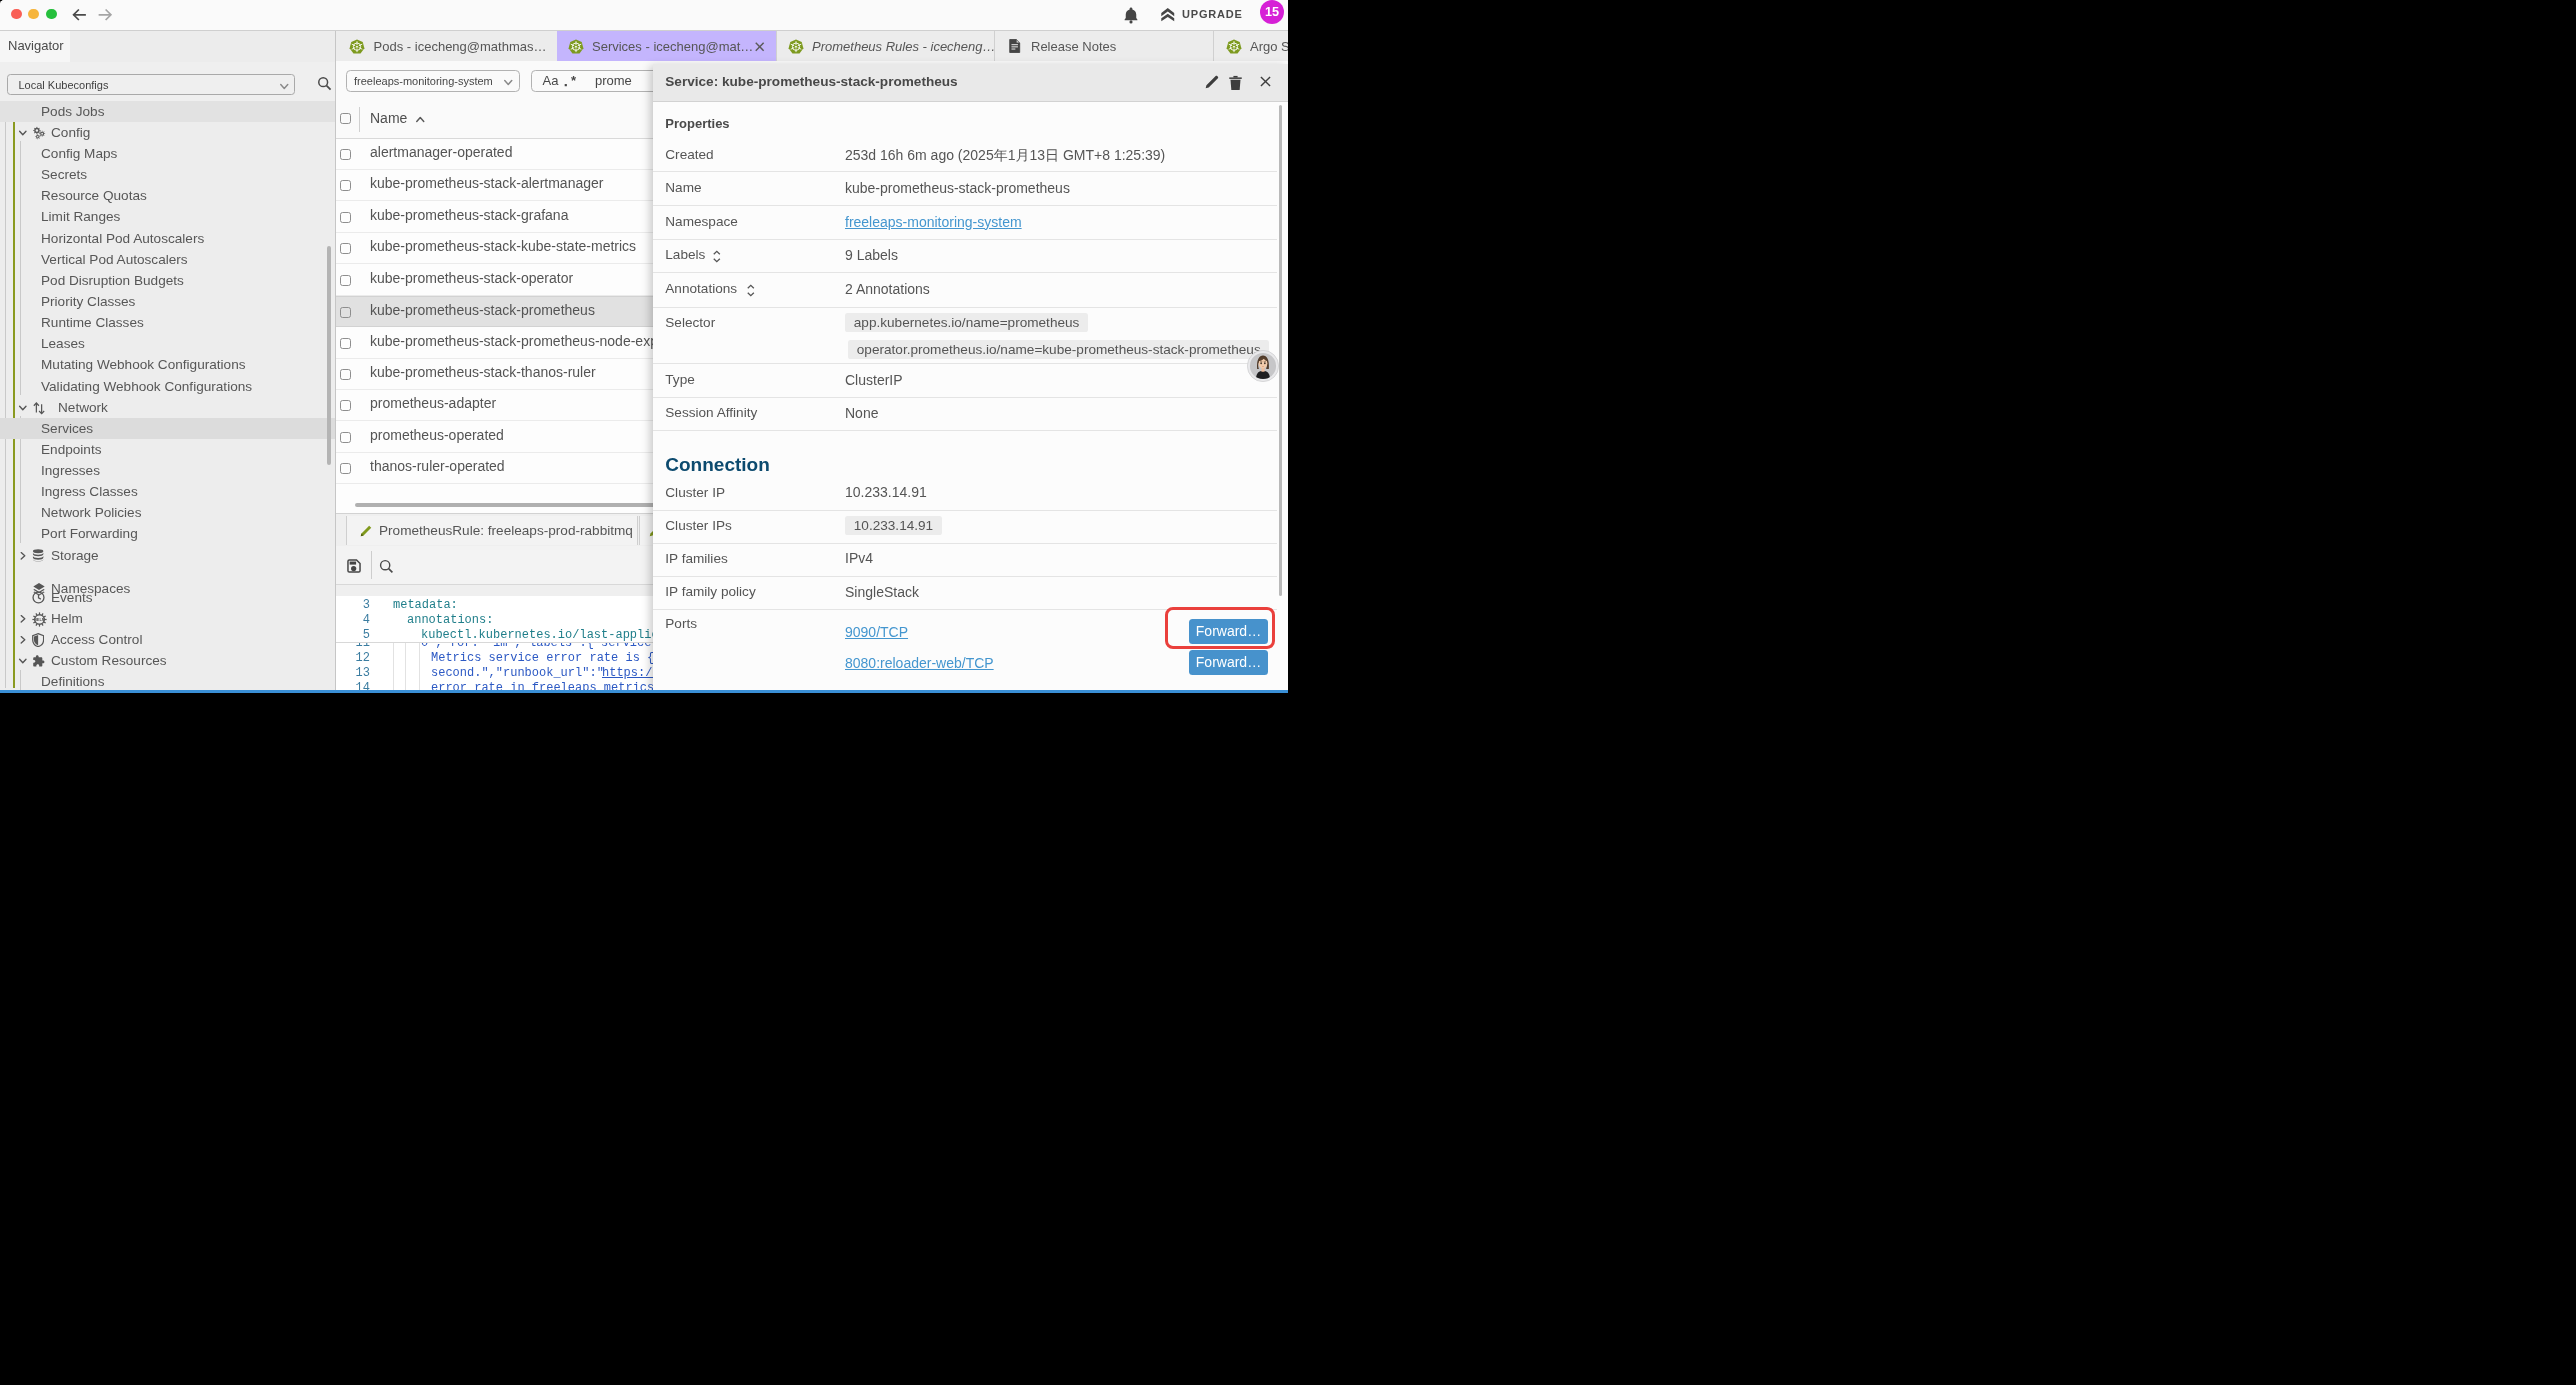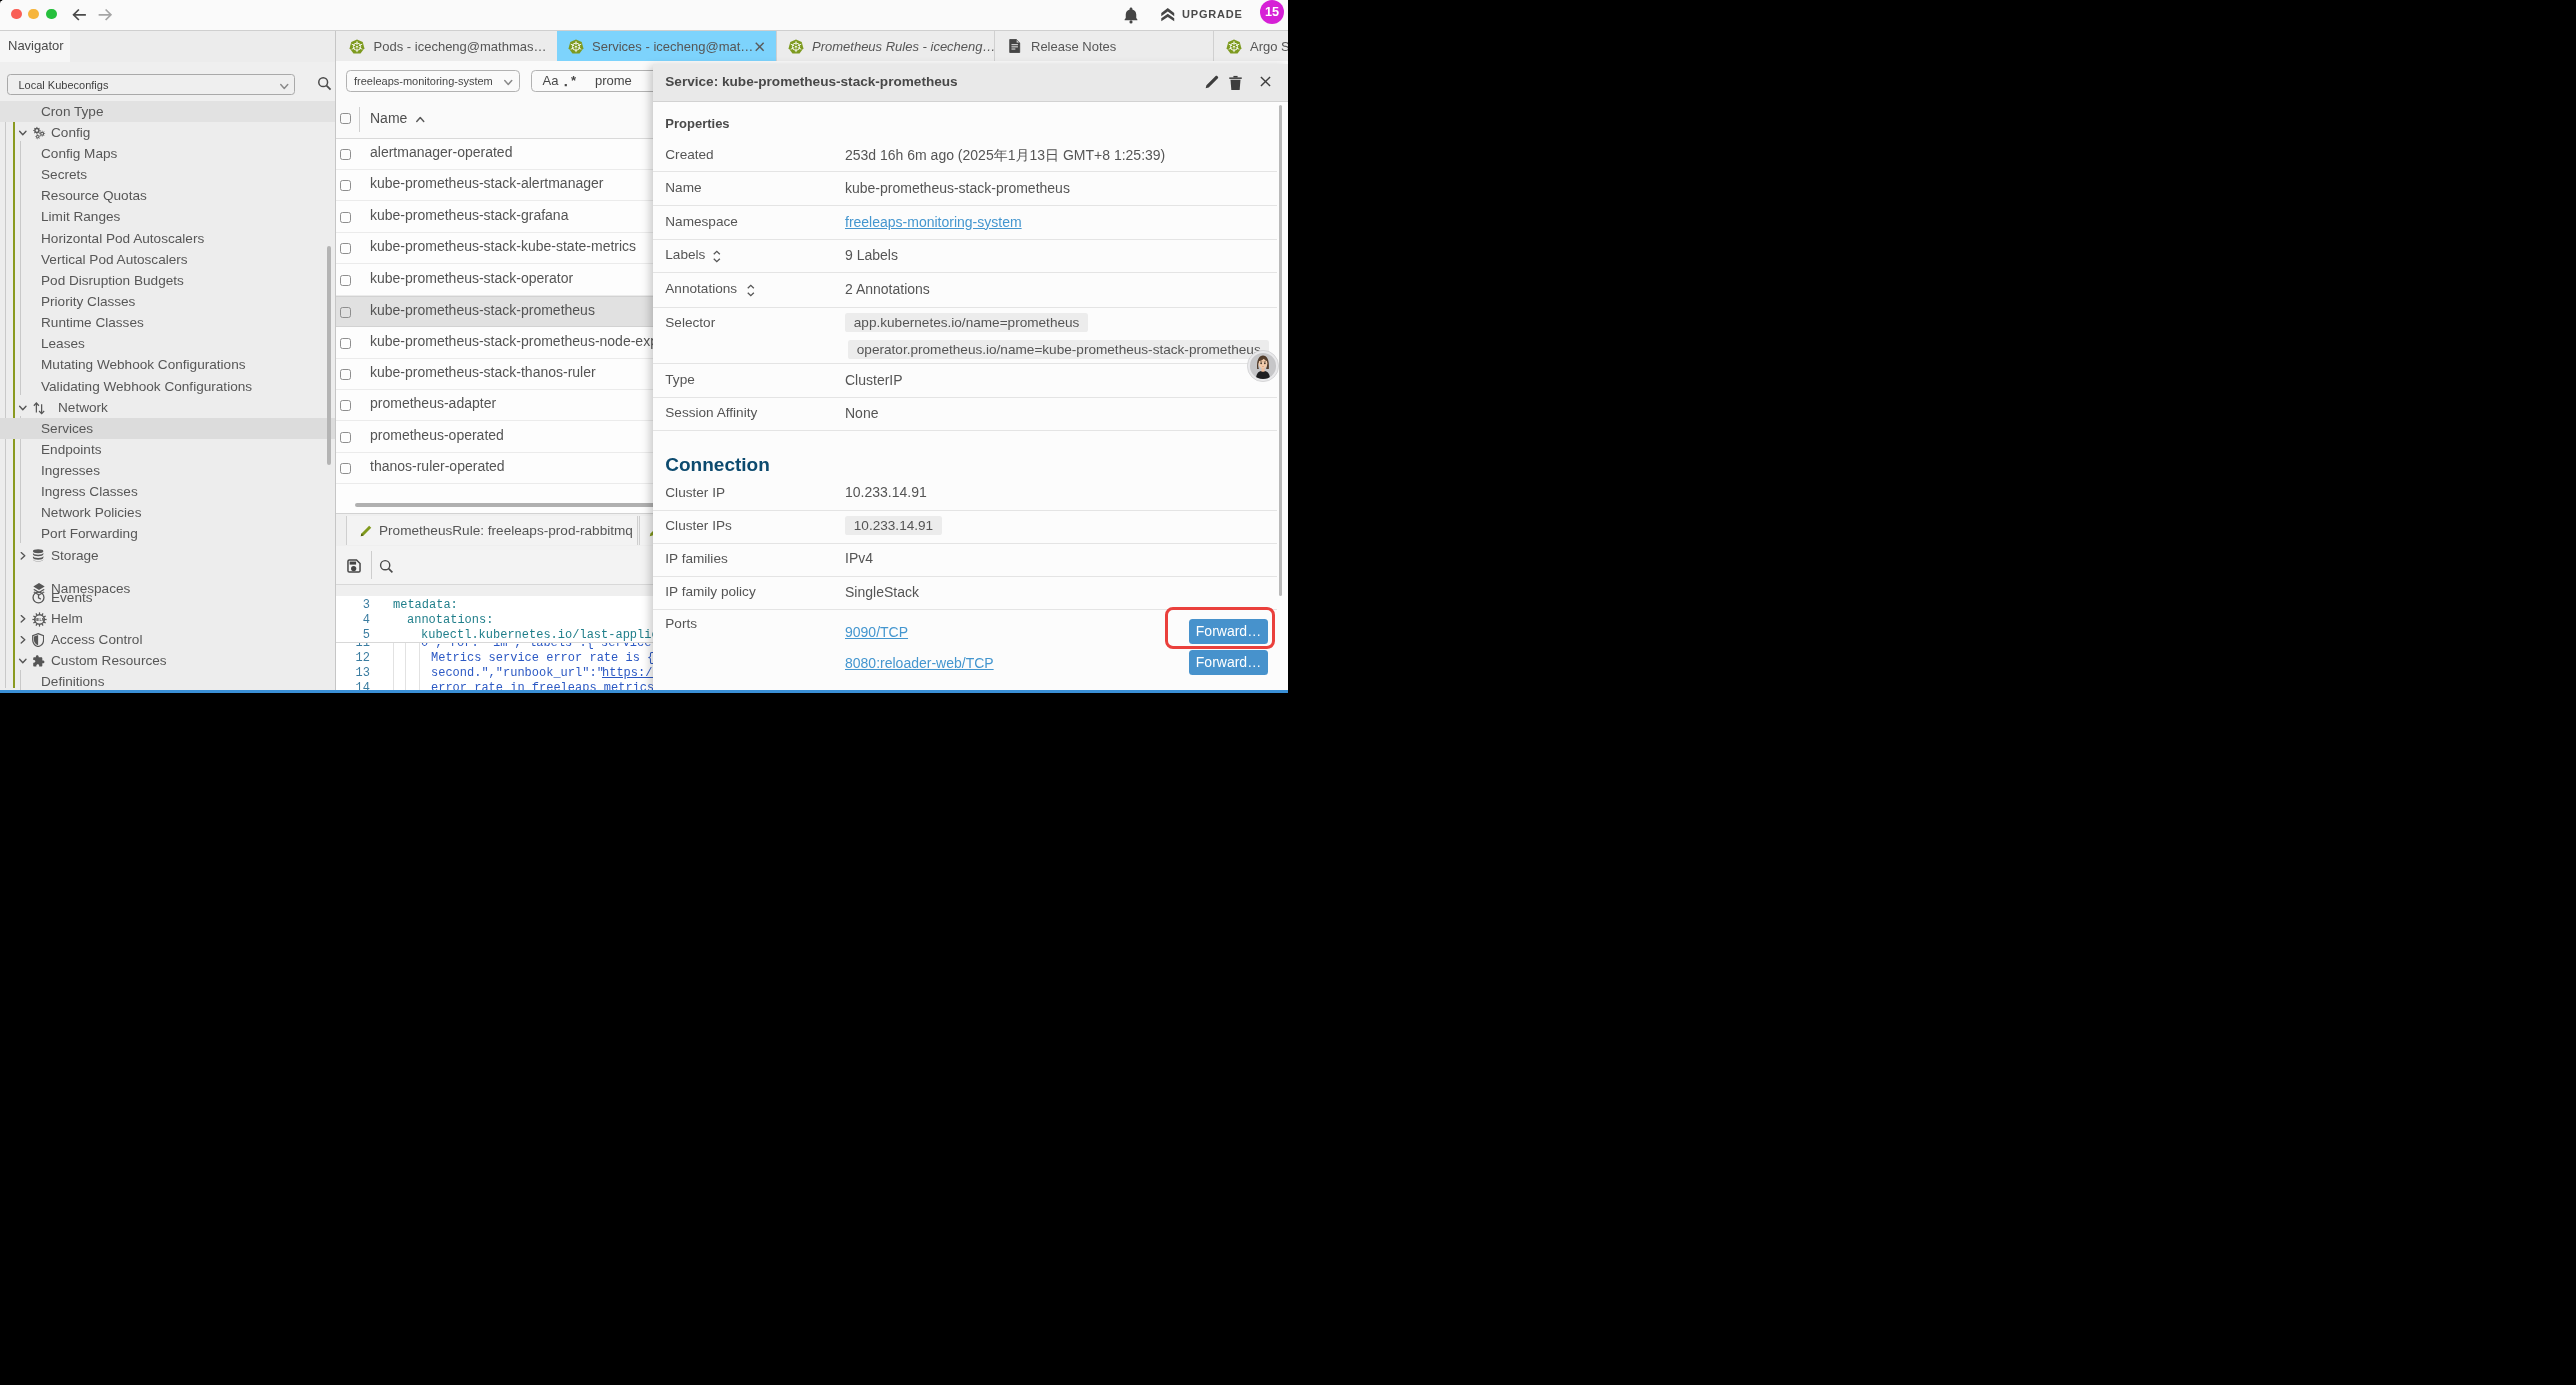--- a/index.html
+++ b/index.html
@@ -86,21 +86,21 @@
           <line x1="10.8" y1="10.8" x2="15.4" y2="15.4" stroke="#4a4a4a" stroke-width="2"></line>
         </svg>
       </div>
 <div class="tree">
 <div class="vline" style="left:5.3px;top:0;height:587px"></div>
 <div class="vline" style="left:13px;top:0;height:587px;width:1.8px;background:#8a9a20"></div>
 <div class="vline" style="left:20px;top:40px;height:254px"></div>
 <div class="vline" style="left:20px;top:315px;height:127px"></div>
 <div class="vline" style="left:20px;top:569px;height:21px"></div>
 <div class="trow" style="top:-0.2px;background:#e2e2e2">
-<span class="abs" style="left:41px">Cron Type</span>
+<span class="abs" style="left:41px">Pods Jobs</span>
 </div>
 <div class="trow" style="top:21px;">
 <svg style="position:absolute;left:18.4px;top:5.7px" width="9.6" height="9.6" viewBox="0 0 12 12">
             <polyline points="2,4 6,8.5 10,4" fill="none" stroke="#555" stroke-width="1.7" stroke-linecap="round" stroke-linejoin="round"></polyline>
           </svg>
 <svg class="abs" style="left:32px;top:4px" width="14" height="14" viewBox="0 0 16 16">
             <rect x="5.10" y="1.00" width="0.99" height="1.3" transform="rotate(0 5.6 5.2)" fill="#565656"></rect>
             <rect x="5.10" y="1.00" width="0.99" height="1.3" transform="rotate(45 5.6 5.2)" fill="#565656"></rect>
             <rect x="5.10" y="1.00" width="0.99" height="1.3" transform="rotate(90 5.6 5.2)" fill="#565656"></rect>
             <rect x="5.10" y="1.00" width="0.99" height="1.3" transform="rotate(135 5.6 5.2)" fill="#565656"></rect>
@@ -287,21 +287,21 @@
 <line x1="10" y1="2.8" x2="10" y2="7.4"></line>
             <line x1="10" y1="11.8" x2="10" y2="16.4"></line>
 <line x1="3.4" y1="6.4" x2="7.8" y2="8.5"></line>
             <line x1="12.2" y1="10.7" x2="16.6" y2="12.8"></line>
 <line x1="16.6" y1="6.4" x2="12.2" y2="8.5"></line>
             <line x1="7.8" y1="10.7" x2="3.4" y2="12.8"></line>
 </g>
         </svg>
 <span class="abs" style="left:35px;top:0;">Pods - icecheng@mathmas…</span>
 </div>
-<div class="tab" style="left:221px;width:220px;background:#7dd3fc;border-bottom:0.9px solid #fcfcfc;">
+<div class="tab" style="left:221px;width:220px;background:#c4b5fd;border-bottom:0.9px solid #fcfcfc;">
 <svg style="position:absolute;left:10.5px;top:7.5px" width="16" height="16" viewBox="0 0 20 20">
 <polygon points="10,0.5 17.2,3.9 19.2,11.7 14.4,18 5.6,18 0.8,11.7 2.8,3.9" fill="#7d9a1f"></polygon>
 <circle cx="10" cy="9.6" r="4.6" fill="none" stroke="#fff" stroke-width="1.1"></circle>
 <circle cx="10" cy="9.6" r="1.2" fill="#fff"></circle>
 <g stroke="#fff" stroke-width="1.1">
 <line x1="10" y1="2.8" x2="10" y2="7.4"></line>
             <line x1="10" y1="11.8" x2="10" y2="16.4"></line>
 <line x1="3.4" y1="6.4" x2="7.8" y2="8.5"></line>
             <line x1="12.2" y1="10.7" x2="16.6" y2="12.8"></line>
 <line x1="16.6" y1="6.4" x2="12.2" y2="8.5"></line>

